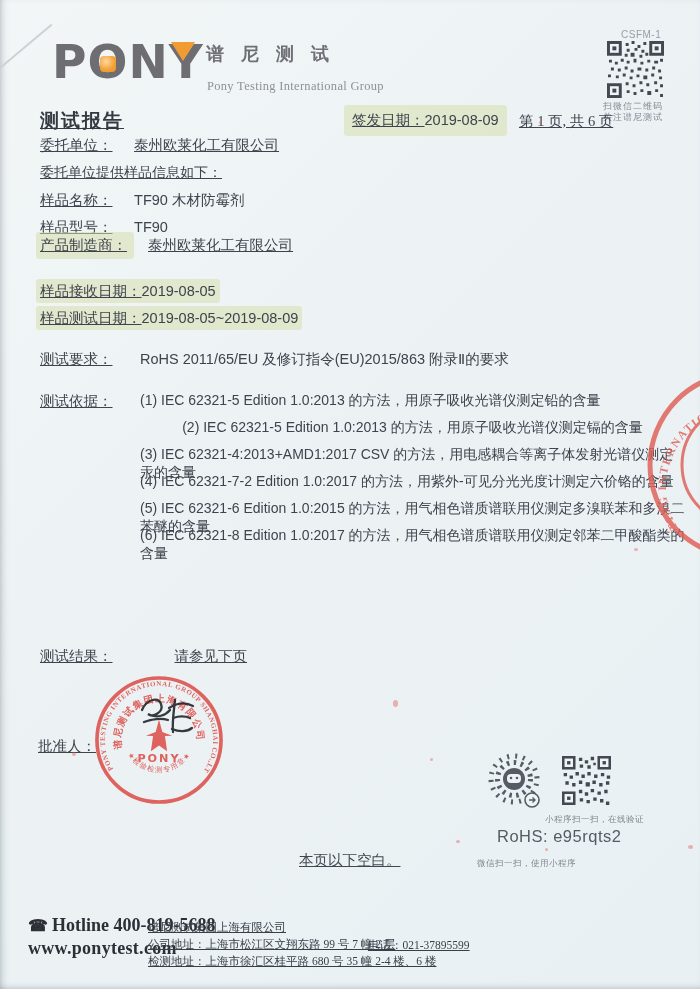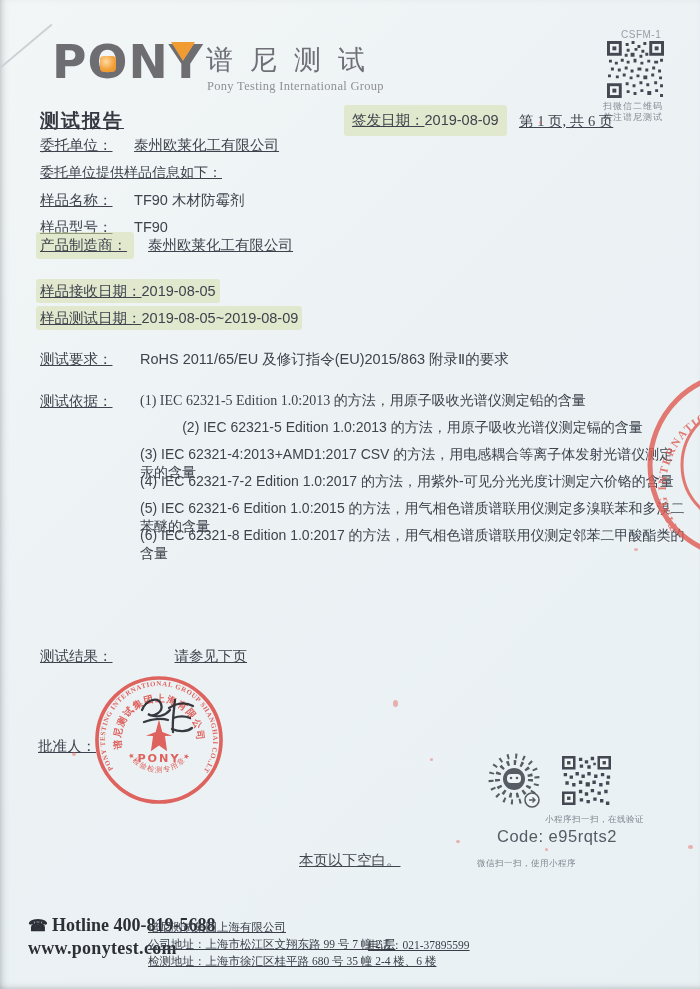--- a/index.html
+++ b/index.html
@@ -20,21 +20,21 @@
   .hl{background:rgba(213,223,172,.55);box-shadow:0 0 0 4px rgba(213,223,172,.55);border-radius:1px;}
 
   
   .logo-word{left:52px;top:34px;font-weight:800;font-size:47px;letter-spacing:1px;color:#6e6d72;font-family:"DejaVu Sans","Liberation Sans",sans-serif;}
   .logo-word .oo{position:relative;display:inline-block;}
   .logo-word .oo::after{content:"";position:absolute;left:50%;top:54%;width:16px;height:16px;margin:-8px 0 0 -8px;
     background:radial-gradient(circle at 38% 35%,#ffd9a0,#f29f35 60%,#e8932b);border-radius:4px;}
   .logo-word .yy{position:relative;display:inline-block;}
   .logo-word .yy::before{content:"";position:absolute;left:2px;top:8px;width:0;height:0;
     border-left:12px solid transparent;border-right:12px solid transparent;border-top:19px solid #f09c33;}
-  .logo-cn{left:206px;top:42px;font-size:27px;font-weight:400;letter-spacing:17px;color:#6f7077;}
+  .logo-cn{left:206px;top:42px;font-size:18px;font-weight:700;letter-spacing:17px;color:#6f7077;}
   .logo-en{left:207px;top:79px;font-size:12.5px;color:#8f9096;font-family:"Liberation Serif","DejaVu Serif",serif;letter-spacing:.3px;}
   .csfm{left:621px;top:29px;font-size:10px;color:#979da6;letter-spacing:.5px;}
   .qr-top{left:607px;top:41px;}
   .qr-cap{left:603px;top:101px;font-size:9px;line-height:11px;color:#858b95;letter-spacing:1px;}
 
   
   .rpt-title{left:40px;top:108px;font-size:19px;font-weight:700;color:#343942;letter-spacing:2px;}
   .rpt-no{left:134px;top:113px;font-size:14.5px;color:#3e434d;}
   .issue{left:348px;top:109px;font-size:14.5px;padding:2px 4px;color:#3e434d;}
   .pageinfo{left:519px;top:112px;font-size:14.5px;color:#3e434d;}
@@ -129,21 +129,21 @@
   <div class="abs row" style="left:40px;top:309px;">
     <span class="hl"><span class="lbl">样品测试日期：</span><span class="val">2019-08-05~2019-08-09</span></span>
   </div>
 
   <div class="abs row" style="left:40px;top:350px;">
     <span class="lbl">测试要求：</span>
     <span class="val" style="position:absolute;left:100px;width:540px;">RoHS 2011/65/EU 及修订指令(EU)2015/863 附录Ⅱ的要求</span>
   </div>
 
   <div class="abs row lbl" style="left:40px;top:392px;">测试依据：</div>
-  <div class="abs basis-item val" style="top:392px;font-family:Liberation Serif, serif;">(1) IEC 62321-5 Edition 1.0:2013 的方法，用原子吸收光谱仪测定铅的含量</div>
+  <div class="abs basis-item val" style="top:392px;">(1) IEC 62321-5 Edition 1.0:2013 的方法，用原子吸收光谱仪测定铅的含量</div>
   <div class="abs basis-item val" style="top:419px;text-align:center;">(2) IEC 62321-5 Edition 1.0:2013 的方法，用原子吸收光谱仪测定镉的含量</div>
   <div class="abs basis-item val" style="top:446px;">(3) IEC 62321-4:2013+AMD1:2017 CSV 的方法，用电感耦合等离子体发射光谱仪测定汞的含量</div>
   <div class="abs basis-item val" style="top:473px;">(4) IEC 62321-7-2 Edition 1.0:2017 的方法，用紫外-可见分光光度计测定六价铬的含量</div>
   <div class="abs basis-item val" style="top:500px;">(5) IEC 62321-6 Edition 1.0:2015 的方法，用气相色谱质谱联用仪测定多溴联苯和多溴二苯醚的含量</div>
   <div class="abs basis-item val" style="top:527px;">(6) IEC 62321-8 Edition 1.0:2017 的方法，用气相色谱质谱联用仪测定邻苯二甲酸酯类的含量</div>
 
   <div class="abs row" style="left:40px;top:647px;">
     <span class="lbl">测试结果：</span>
     <span class="lbl" style="margin-left:58px;">请参见下页</span>
   </div>
@@ -223,21 +223,21 @@
           <rect x="3" y="45" width="10" height="10" fill="#f0f4f5"></rect>
         <rect x="6" y="6" width="4" height="4"></rect>
           <rect x="48" y="6" width="4" height="4"></rect>
           <rect x="6" y="48" width="4" height="4"></rect>
         <path d="M20 2h4v4h-4zM27 5h4v4h-4zM34 1h4v4h-4zM21 10h4v4h-4zM30 11h4v4h-4zM37 8h3v3h-3zM2 20h4v4h-4zM9 23h4v4h-4zM16 19h4v4h-4zM23 22h4v4h-4zM30 19h4v4h-4zM38 22h4v4h-4zM46 20h4v4h-4zM53 23h4v4h-4zM4 30h4v4h-4zM12 32h4v4h-4zM20 29h4v4h-4zM28 31h5v5h-5zM36 29h4v4h-4zM44 32h4v4h-4zM52 30h4v4h-4zM20 40h4v4h-4zM27 43h4v4h-4zM34 39h4v4h-4zM42 42h4v4h-4zM50 40h4v4h-4zM21 50h4v4h-4zM29 52h4v4h-4zM37 49h4v4h-4zM45 51h4v4h-4zM52 54h4v4h-4z"></path>
       </g>
     </svg>
   </div>
   <div class="abs cap-small" style="left:477px;top:858px;text-align:center;">微信扫一扫，使用小程序</div>
   <div class="abs cap-small" style="left:545px;top:814px;">小程序扫一扫，在线验证</div>
-  <div class="abs code-line val">Code: e95rqts2</div>
+  <div class="abs code-line val">RoHS: e95rqts2</div>
 
   <div class="abs blank-note lbl">本页以下空白。</div>
 
   <div class="abs hotline"><span class="ph">☎</span><span>Hotline 400-819-5688</span></div>
   <div class="abs website">www.ponytest.com</div>
   <div class="abs f-company lbl">谱尼测试集团上海有限公司</div>
   <div class="abs f-addr1 lbl">公司地址：上海市松江区文翔东路 99 号 7 幢 2 层</div>
   <div class="abs f-addr2 lbl">检测地址：上海市徐汇区桂平路 680 号 35 幢 2-4 楼、6 楼</div>
   <div class="abs f-tel lbl">电话：021-37895599</div>
 

